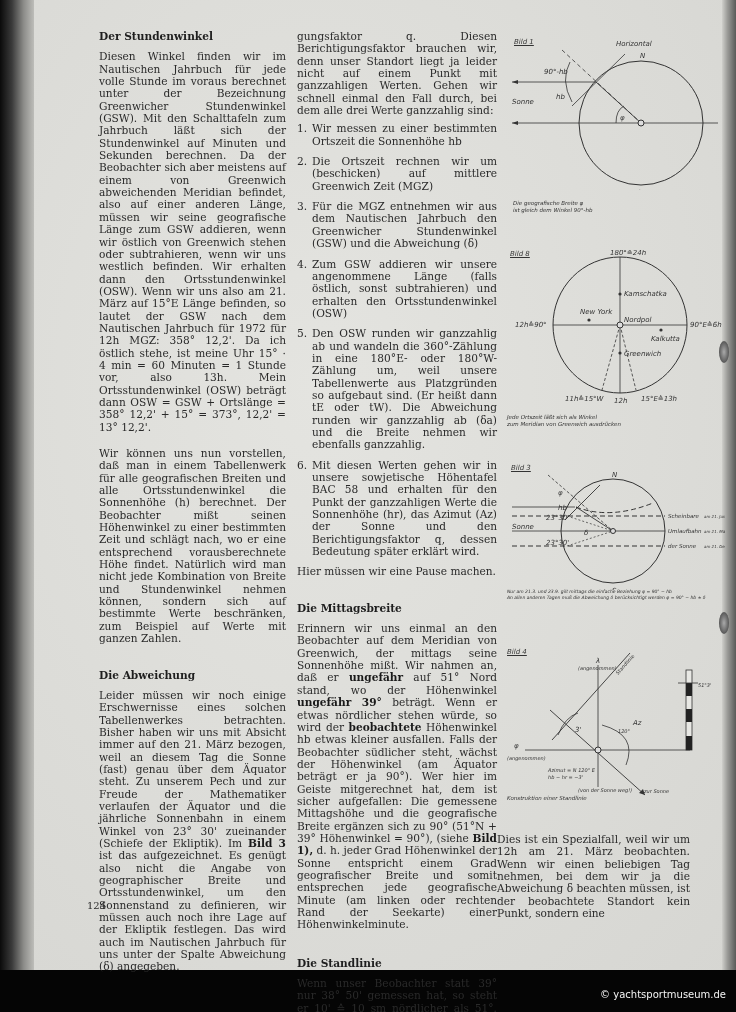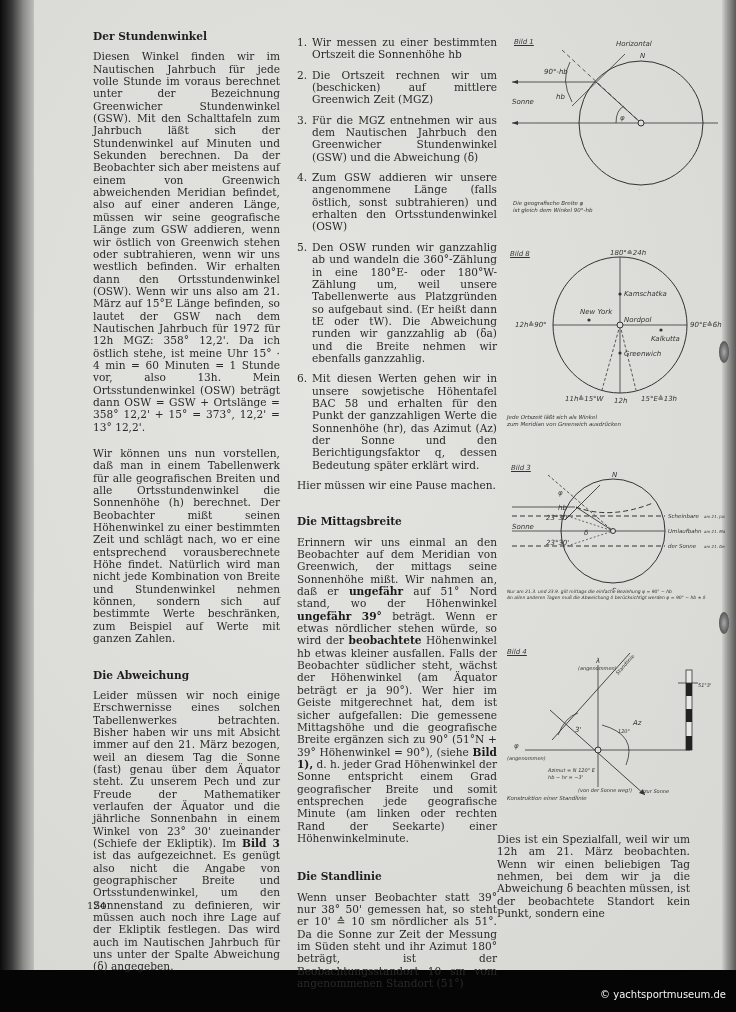--- a/index.html
+++ b/index.html
@@ -5,21 +5,21 @@
   html, body { margin:0; padding:0; }
   body { width:736px; height:1012px; background:#050505; position:relative; overflow:hidden;
          font-family:"DejaVu Serif", serif; color:#2a2a2a; }
   .page { position:absolute; left:34px; top:0; width:702px; height:970px; background:#dcdcd8;
           background-image: radial-gradient(ellipse at 40% 40%, #e4e4e0 0%, #d6d6d2 100%); }
   .gutter { position:absolute; left:0; top:0; width:34px; height:970px;
             background:linear-gradient(90deg,#0a0a0a 0%,#3a3a3a 35%,#8d8d8a 70%,#bdbdb9 100%); }
   .rightedge { position:absolute; right:0; top:0; width:14px; height:970px;
                background:linear-gradient(90deg,#cfcfcb 0%,#9a9a97 40%,#5a5a58 100%); }
   .col { position:absolute; font-size:10.6px; line-height:12.35px; text-align:justify; hyphens:manual; }
-  .col1 { left:93px; top:30px; width:187px; }
+  .col1 { left:99px; top:30px; width:187px; }
   .col2 { left:297px; top:30px; width:200px; }
   .col3 { left:497px; top:833px; width:193px; }
   h3 { font-size:10.6px; margin:0 0 8px 0; font-weight:bold; color:#1e1e1e; }
   p { margin:0; }
   .gap { height:14px; }
   .sect { margin-top:24px; }
   ol { margin:6px 0 0 0; padding:0; list-style:none; }
   ol li { position:relative; padding-left:15px; margin-bottom:8px; }
   ol li .n { position:absolute; left:0; top:0; }
   b { color:#1a1a1a; }
@@ -49,20 +49,21 @@
   <div class="sect">
     <h3>Die Abweichung</h3>
     <p><span>Leider müssen wir noch einige Erschwernisse eines solchen Tabellenwerkes betrachten. Bisher haben wir uns mit Absicht immer auf den 21. März bezogen, weil an diesem Tag die Sonne (fast) genau über dem Äquator steht. Zu unserem Pech und zur Freude der Mathematiker verlaufen der Äquator und die jährliche Sonnenbahn in einem Winkel von 23° 30' zueinander (Schiefe der Ekliptik). Im </span><b>Bild 3</b><span> ist das aufgezeichnet. Es genügt also nicht die Angabe von geographischer Breite und Ortsstundenwinkel, um den Sonnenstand zu definieren, wir müssen auch noch ihre Lage auf der Ekliptik festlegen. Das wird auch im Nautischen Jahrbuch für uns unter der Spalte Abweichung (δ) angegeben.</span></p>
   </div>
 
 </div>
 
 <div class="pagenum">124</div>
 
 <div class="col col2">
+  <p>gungsfaktor q. Diesen Berichtigungsfaktor brauchen wir, denn unser Standort liegt ja leider nicht auf einem Punkt mit ganzzahligen Werten. Gehen wir schnell einmal den Fall durch, bei dem alle drei Werte ganzzahlig sind:</p>
   <ol>
     <li><span class="n">1.</span><span>Wir messen zu einer bestimmten Ortszeit die Sonnenhöhe hb</span></li>
     <li><span class="n">2.</span><span>Die Ortszeit rechnen wir um (beschicken) auf mittlere Greenwich Zeit (MGZ)</span></li>
     <li><span class="n">3.</span><span>Für die MGZ entnehmen wir aus dem Nautischen Jahrbuch den Greenwicher Stundenwinkel (GSW) und die Abweichung (δ)</span></li>
     <li><span class="n">4.</span><span>Zum GSW addieren wir unsere angenommene Länge (falls östlich, sonst subtrahieren) und erhalten den Ortsstundenwinkel (OSW)</span></li>
     <li><span class="n">5.</span><span>Den OSW runden wir ganzzahlig ab und wandeln die 360°-Zählung in eine 180°E- oder 180°W-Zählung um, weil unsere Tabellenwerte aus Platzgründen so aufgebaut sind. (Er heißt dann tE oder tW). Die Abweichung runden wir ganzzahlig ab (δa) und die Breite nehmen wir ebenfalls ganzzahlig.</span></li>
     <li><span class="n">6.</span><span>Mit diesen Werten gehen wir in unsere sowjetische Höhentafel BAC 58 und erhalten für den Punkt der ganzzahligen Werte die Sonnenhöhe (hr), das Azimut (Az) der Sonne und den Berichtigungsfaktor q, dessen Bedeutung später erklärt wird.</span></li>
   </ol>
   <p>Hier müssen wir eine Pause machen.</p>
 

